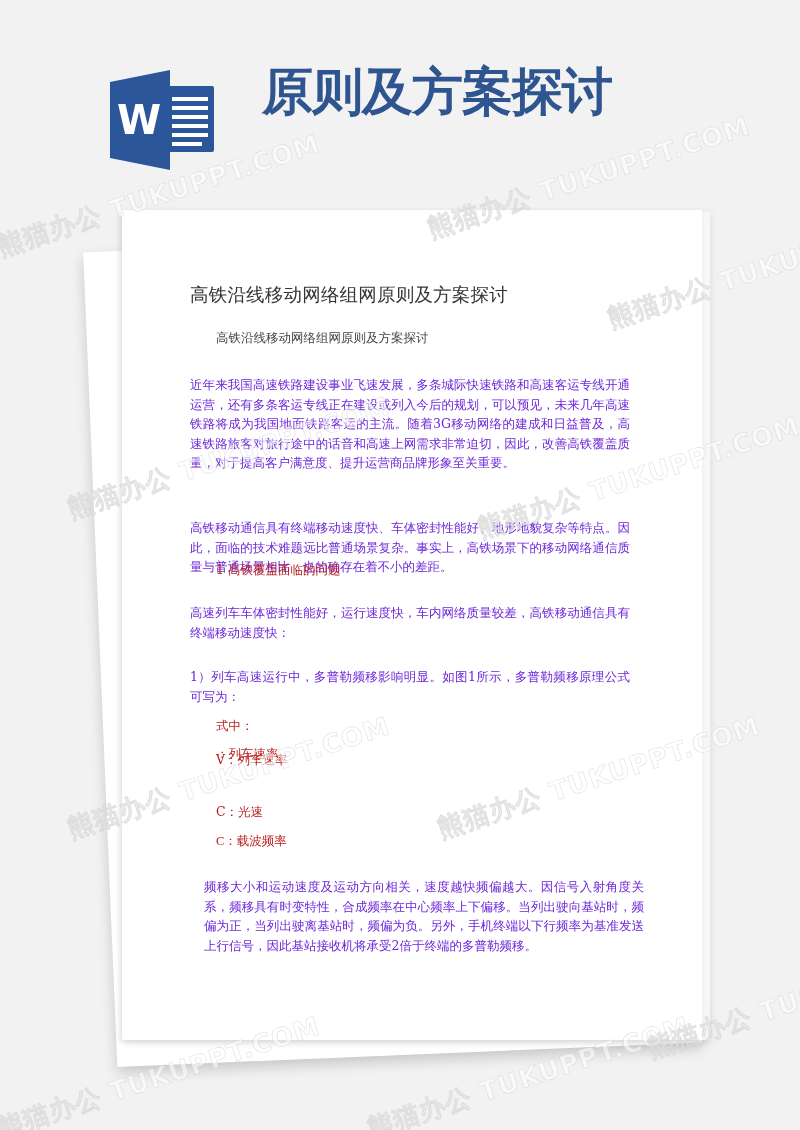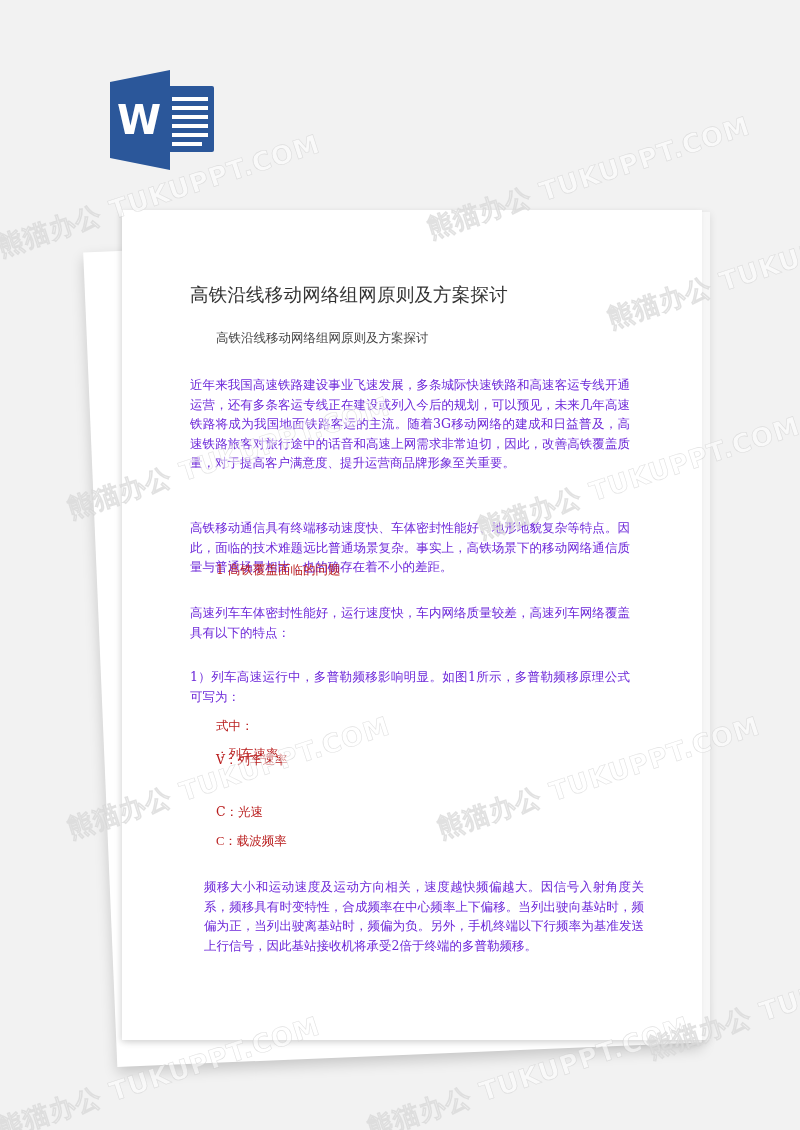--- a/index.html
+++ b/index.html
@@ -93,35 +93,36 @@
       <rect x="62" y="45" width="36" height="4"></rect>
       <rect x="62" y="54" width="36" height="4"></rect>
       <rect x="62" y="63" width="36" height="4"></rect>
       <rect x="62" y="72" width="30" height="4"></rect>
     </g>
     <polygon points="0,12 60,0 60,100 0,88" fill="#2b579a"></polygon>
     <text x="29" y="64" text-anchor="middle" fill="#ffffff" font-family="DejaVu Sans, sans-serif" font-weight="bold" font-size="40">W</text>
   </svg>
 </div>
 <div class="header-title">
+  <div>原则及方案探讨</div>
 </div>
 
 <div class="paper-back"></div>
 <div class="paper-mid"></div>
 <div class="paper-front"></div>
 
 <div class="doc-title">高铁沿线移动网络组网原则及方案探讨</div>
 <div class="doc-subtitle">高铁沿线移动网络组网原则及方案探讨</div>
 
 <div class="para" style="top:375px;">近年来我国高速铁路建设事业飞速发展，多条城际快速铁路和高速客运专线开通运营，还有多条客运专线正在建设或列入今后的规划，可以预见，未来几年高速铁路将成为我国地面铁路客运的主流。随着3G移动网络的建成和日益普及，高速铁路旅客对旅行途中的话音和高速上网需求非常迫切，因此，改善高铁覆盖质量，对于提高客户满意度、提升运营商品牌形象至关重要。</div>
 <div class="para" style="top:518px;">高铁移动通信具有终端移动速度快、车体密封性能好、地形地貌复杂等特点。因此，面临的技术难题远比普通场景复杂。事实上，高铁场景下的移动网络通信质量与普通场景相比，也的确存在着不小的差距。</div>
 
 <div class="line" style="left:216px; top:562px;">1 高铁覆盖面临的问题</div>
 
-<div class="para" style="top:603px;">高速列车车体密封性能好，运行速度快，车内网络质量较差，高速列车网络覆盖具有以下的特点：</div>
+<div class="para" style="top:603px;">高速列车车体密封性能好，运行速度快，车内网络质量较差，高铁移动通信具有终端移动速度快：</div>
 <div class="para" style="top:667px;">1）列车高速运行中，多普勒频移影响明显。如图1所示，多普勒频移原理公式可写为：</div>
 
 <div class="line" style="left:216px; top:718px;">式中：</div>
 <div class="line" style="left:216px; top:746px;">：列车速率</div>
 <div class="line" style="left:216px; top:752px;">V：列车速率</div>
 <div class="line" style="left:216px; top:804px;">C：光速</div>
 <div class="line" style="left:216px; top:833px;font-family:Liberation Serif, serif;">C：载波频率</div>
 
 <div class="para" style="top:877px;margin-left:14px;">频移大小和运动速度及运动方向相关，速度越快频偏越大。因信号入射角度关系，频移具有时变特性，合成频率在中心频率上下偏移。当列出驶向基站时，频偏为正，当列出驶离基站时，频偏为负。另外，手机终端以下行频率为基准发送上行信号，因此基站接收机将承受2倍于终端的多普勒频移。</div>
 

